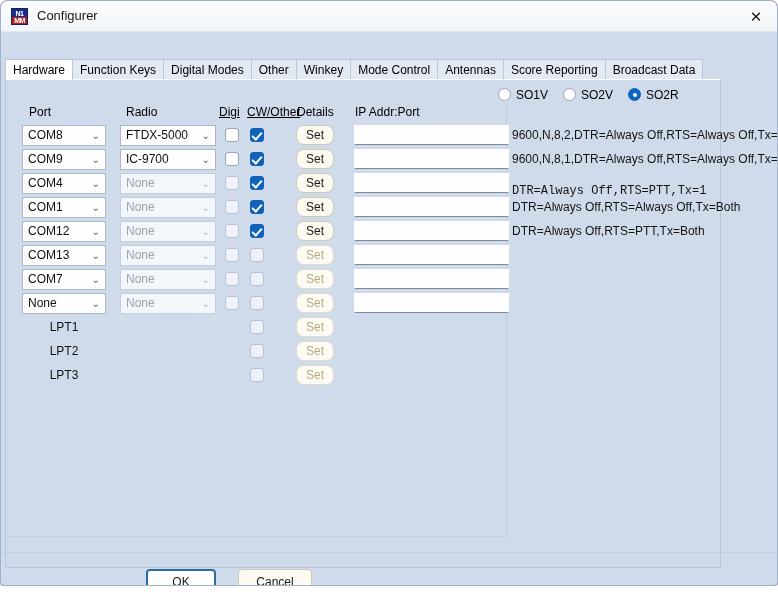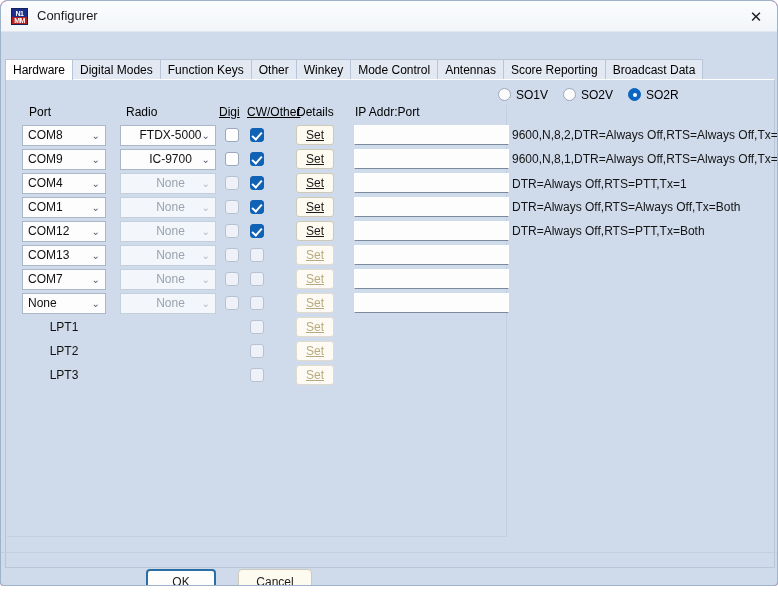--- a/index.html
+++ b/index.html
@@ -115,21 +115,21 @@
   }
   .tab.active {
     background: #ffffff;
     border-color: #b9c6d9;
     z-index: 3;
   }
 
   .tabpage {
     position: absolute;
     left: 4px; top: 47px;
-    width: 770px;
+    width: 716px;
     height: 489px;
     background: #cfdaea;
     border: 1px solid #b9c6d9;
     border-top: 1px solid #ffffff;
     box-sizing: border-box;
   }
 
   
   .so-group {
     position: absolute;
@@ -199,21 +199,21 @@
     box-sizing: border-box;
     font-size: 12px;
     line-height: 19px;
     padding-left: 5px;
     color: #111111;
     cursor: default;
     white-space: nowrap;
     overflow: hidden;
   }
   .combo.port   { left: 16px; width: 84px; }
-  .combo.radio  { left: 114px; width: 96px; text-align: center; }
+  .combo.radio  { left: 114px; width: 96px; }
   .combo.disabled {
     background: #f3f6fa;
     border-color: #c6d0dc;
     color: #9aa3ae;
   }
   .combo .arrow {
     position: absolute;
     right: 5px; top: 0;
     height: 19px;
     line-height: 19px;
@@ -267,25 +267,24 @@
     position: absolute;
     left: 290px;
     top: 0;
     width: 38px;
     height: 20px;
     line-height: 18px;
     text-align: center;
     font-size: 12px;
     background: #fdfaf0;
     border: 1px solid #cfc9b7;
-    border-radius: 3px;
+    border-radius: 8px;
     box-sizing: border-box;
     color: #1a1a1a;
     cursor: default;
-    text-decoration: underline;
   }
   .setbtn.disabled {
     color: #b9a97e;
     background: #fdfbf3;
     border-color: #e0dbcd;
   }
 
   .ipfield {
     position: absolute;
     left: 348px;
@@ -377,22 +376,22 @@
           <div class="r2">MM</div>
       </div>
       <div class="title-text">Configurer</div>
       <div class="close-btn">✕</div>
     </div>
 
     <div class="client">
 
       <div class="tabstrip" id="tabstrip">
           <div class="tab active">Hardware</div>
+          <div class="tab">Function Keys</div>
           <div class="tab">Digital Modes</div>
-          <div class="tab">Function Keys</div>
           <div class="tab">Other</div>
           <div class="tab">Winkey</div>
           <div class="tab">Mode Control</div>
           <div class="tab">Antennas</div>
           <div class="tab">Score Reporting</div>
           <div class="tab">Broadcast Data</div>
           <div class="tab">WSJT/JTDX Setup</div>
         </div>
 
       <div class="tabpage">
@@ -490,21 +489,21 @@
             <div class="row" style="top: 285px;">
               <div class="lptlabel">LPT3</div>
               <div class="cb cwo dim"></div>
               <div class="setbtn disabled">Set</div>
             </div>
           </div>
 
         <div id="status-host">
             <div class="statusline" style="top: 46px;">9600,N,8,2,DTR=Always Off,RTS=Always Off,Tx=1</div>
             <div class="statusline" style="top: 70px;">9600,N,8,1,DTR=Always Off,RTS=Always Off,Tx=2</div>
-            <div class="statusline" style="top: 95px;">DTR=Always Off,RTS=PTT,Tx=1</div>
+            <div class="statusline" style="top: 102px; font-family: Liberation Mono, monospace;">DTR=Always Off,RTS=PTT,Tx=1</div>
             <div class="statusline" style="top: 118px;">DTR=Always Off,RTS=Always Off,Tx=Both</div>
             <div class="statusline" style="top: 142px;">DTR=Always Off,RTS=PTT,Tx=Both</div>
           </div>
 
       </div>
 
       <div class="buttonbar">
         <div class="dlgbtn" id="btn-cancel">Cancel</div>
         <div class="dlgbtn default" id="btn-ok">OK</div>
       </div>

